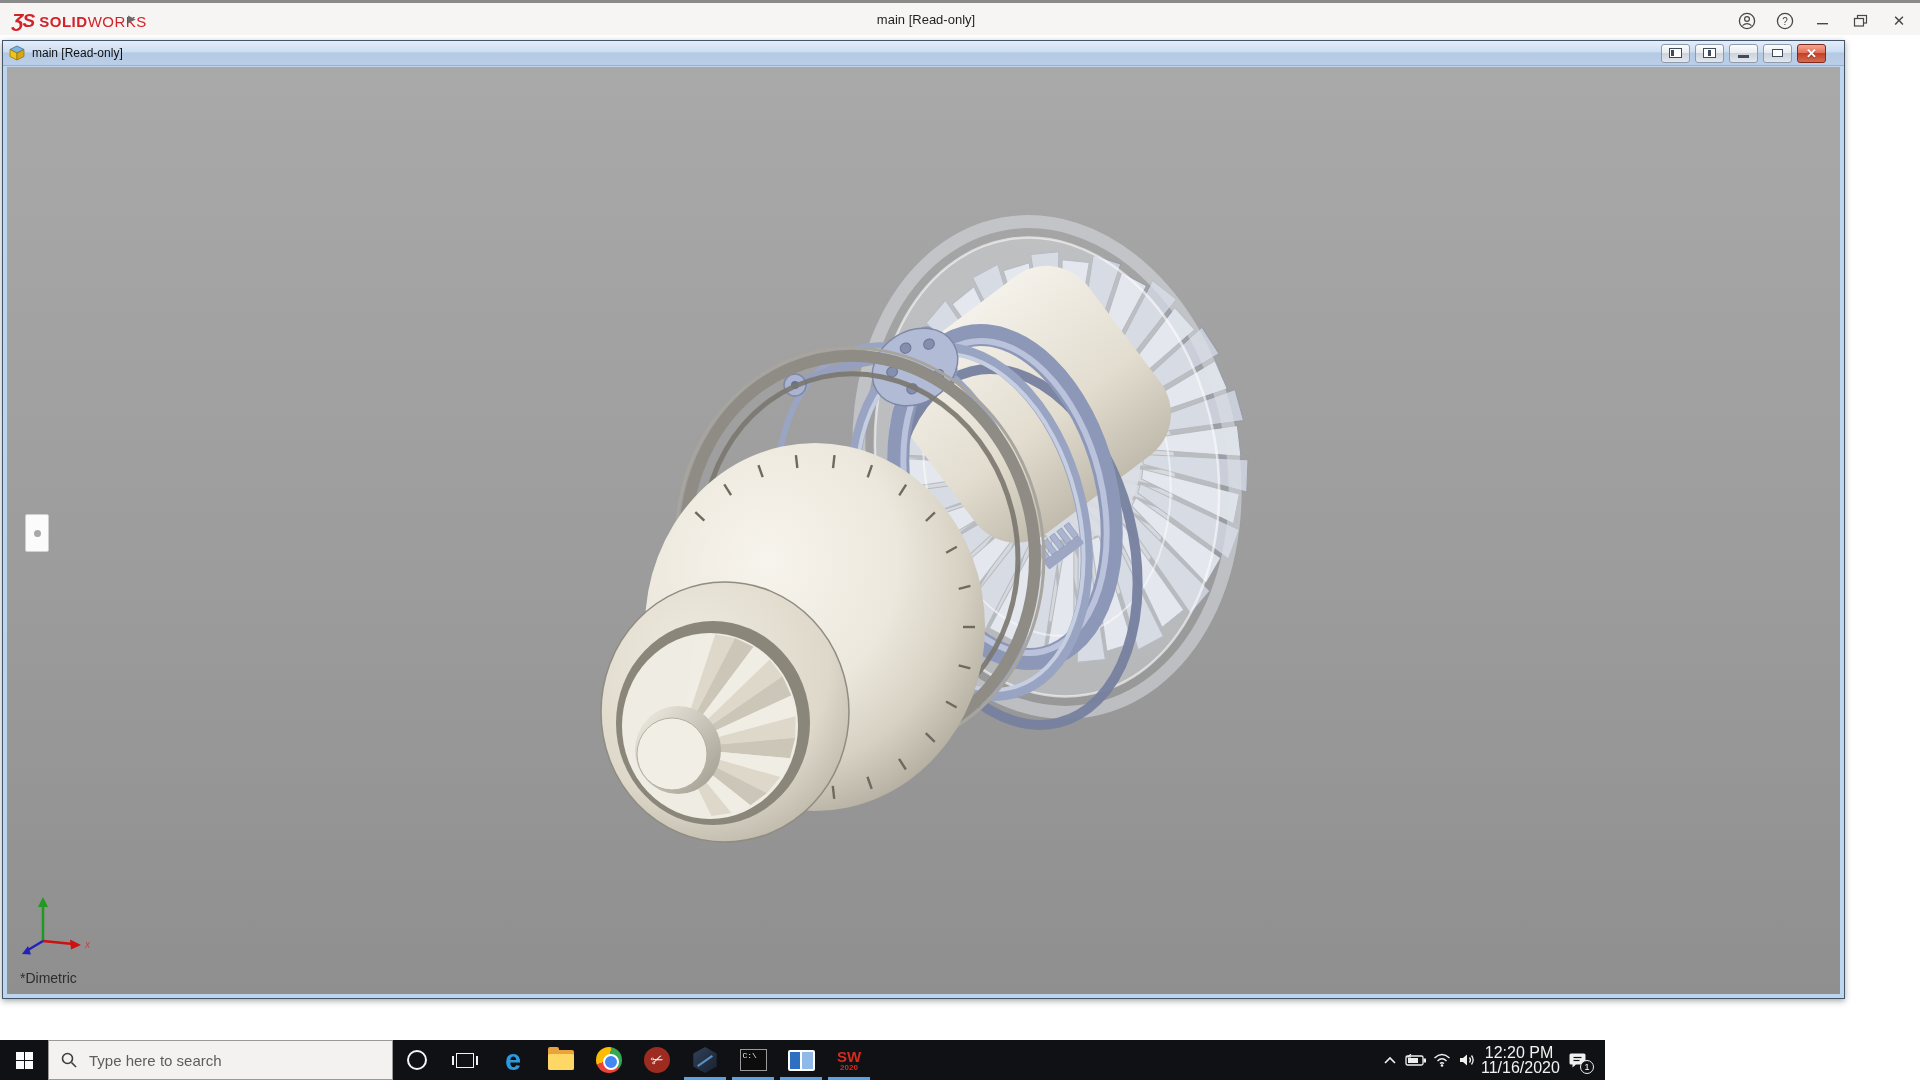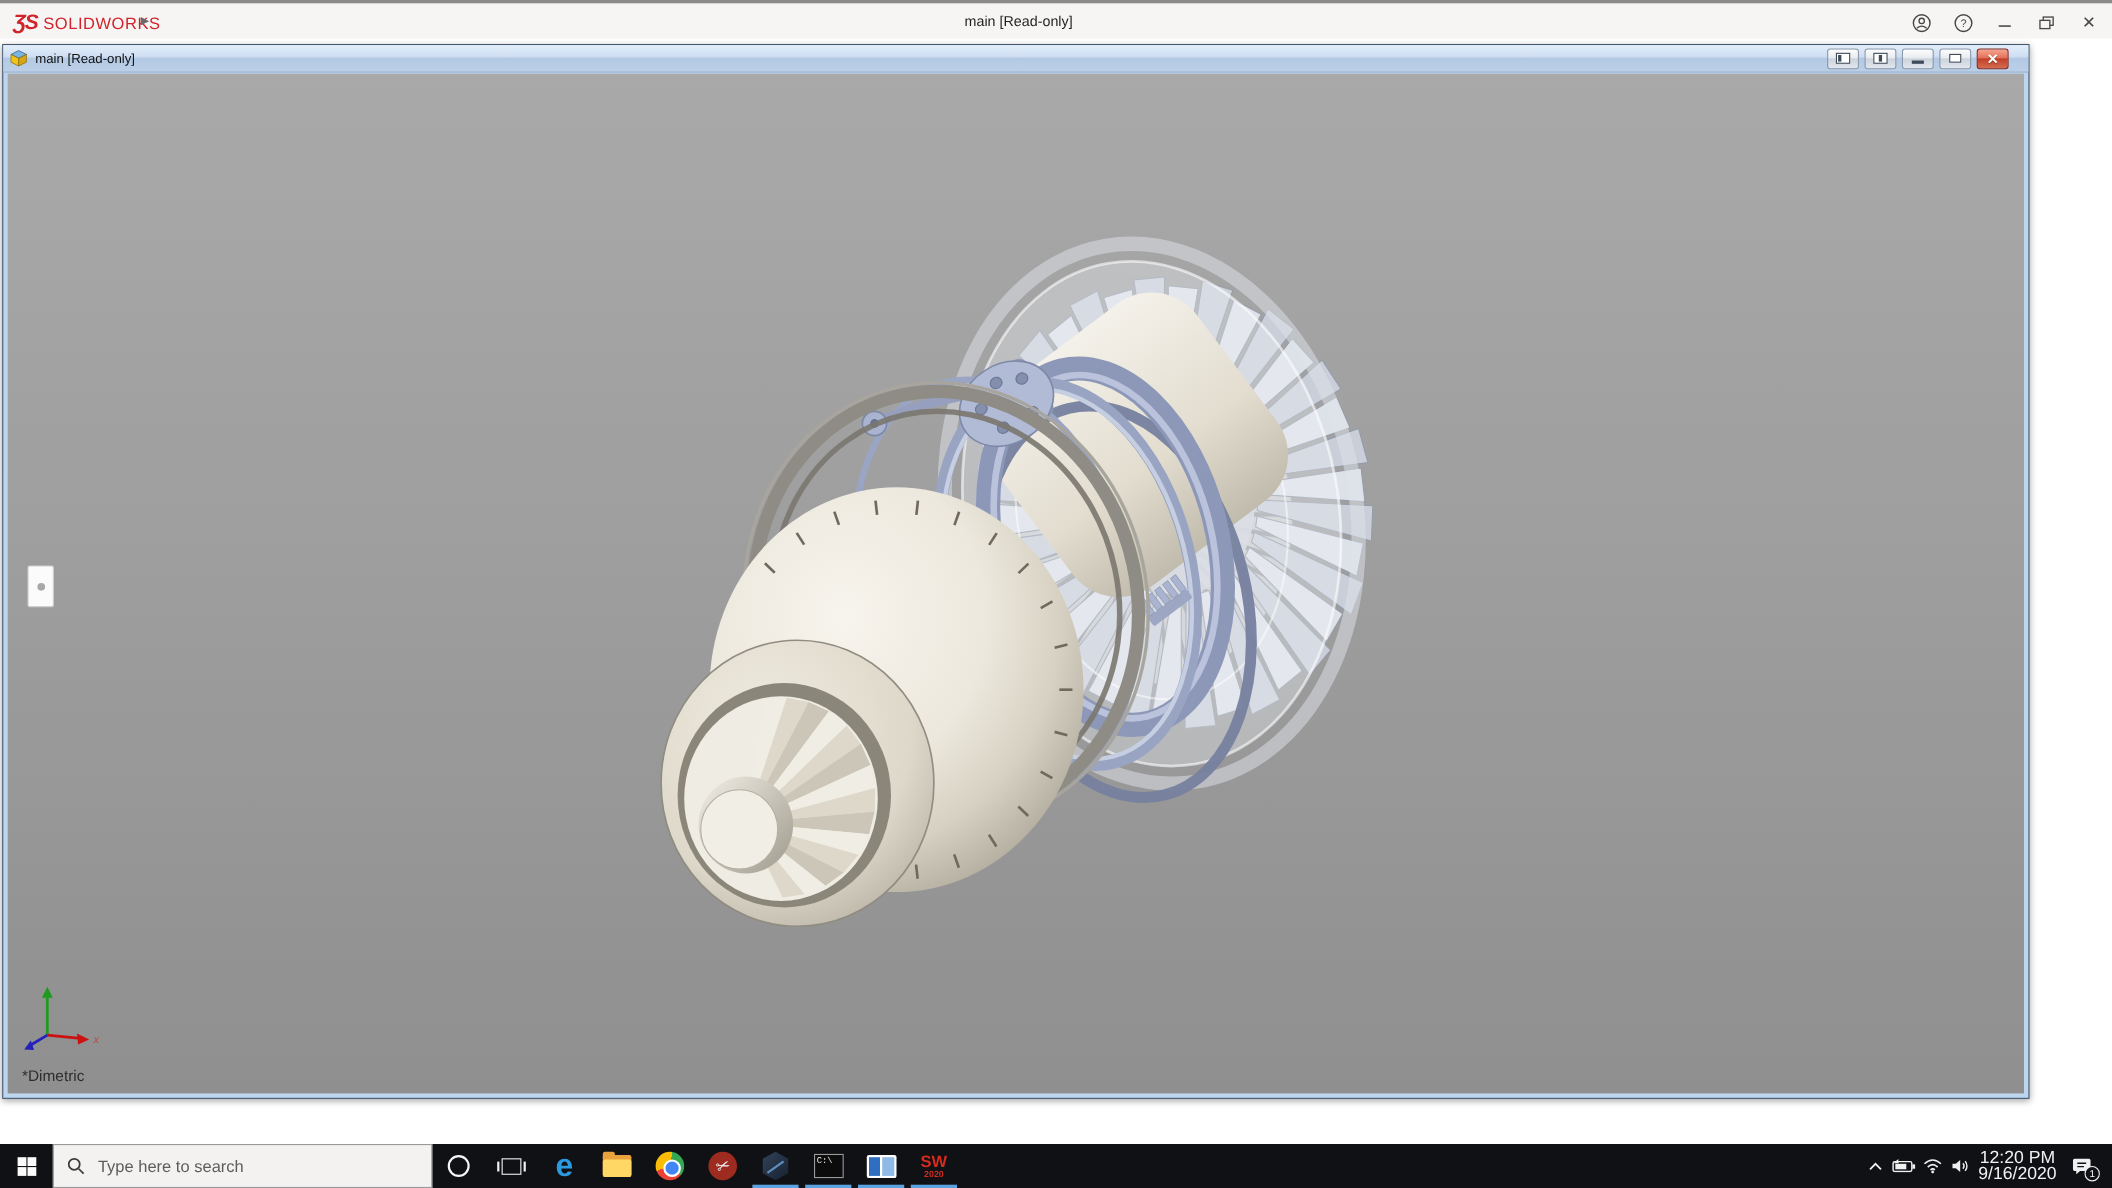--- a/index.html
+++ b/index.html
@@ -5,21 +5,21 @@
   * { box-sizing: border-box; margin: 0; padding: 0; }
   html,body { width:1920px; height:1080px; overflow:hidden; background:#ffffff;
               font-family:"Liberation Sans", sans-serif; }
 
   
   .titlebar { position:absolute; left:0; top:0; width:1920px; height:35px;
               background:#f6f5f4; border-top:3px solid #8a8a8a; }
   .brand { position:absolute; left:12px; top:7px; display:flex; align-items:center; gap:5px; }
   .brand .mark { font-style:italic; font-weight:bold; font-size:19px; color:#d2232a; letter-spacing:-1px; }
   .brand .nm { font-size:15px; letter-spacing:.5px; color:#d2232a; }
-  .brand .nm b { font-weight:normal; }
+  .brand .nm b { font-weight:bold; }
   .brand-arrow { position:absolute; left:128px; top:10px; font-size:10px; color:#6b6b6b; cursor:pointer; }
   .main-title { position:absolute; left:926px; top:9px; transform:translateX(-50%);
                 font-size:13px; color:#1f1f1f; white-space:nowrap; }
   .tb-icons { position:absolute; right:8px; top:0; height:35px; display:flex; align-items:center; gap:12px; }
   .tb-btn { width:26px; height:24px; display:flex; align-items:center; justify-content:center;
             color:#474747; cursor:pointer; }
   .tb-btn svg { display:block; }
   .glyph-x { font-size:15px; color:#474747; line-height:1; }
 
   
@@ -48,21 +48,21 @@
               background:linear-gradient(180deg,#a9a9a9 0%,#9c9c9c 55%,#8f8f8f 100%); overflow:hidden; }
   .viewport svg.scene { position:absolute; left:0; top:0; }
 
   .splitter-tab { position:absolute; left:18px; top:447px; width:24px; height:38px;
                   background:#fbfbfb; border:1px solid #cfcfcf; border-radius:2px; cursor:pointer; }
   .splitter-tab .dot { position:absolute; left:8px; top:15px; width:7px; height:7px;
                        border-radius:50%; background:#a8a8a8; }
   .view-label { position:absolute; left:13px; top:903px; font-size:14px; font-weight:normal; color:#2d2d2d; }
 
   
-  .taskbar { position:absolute; left:0; top:1040px; width:1920px; height:40px; background:#101114;
+  .taskbar { position:absolute; left:0; top:1040px; width:1605px; height:40px; background:#101114;
              display:flex; align-items:stretch; color:#f2f2f2; }
   .tb-slot { width:48px; display:flex; align-items:center; justify-content:center; cursor:pointer; position:relative; }
   .win-logo { width:17px; height:17px; display:grid; grid-template-columns:8px 8px; grid-template-rows:8px 8px; gap:1px; }
   .win-logo i { background:#fbfbfb; }
   .searchbox { width:345px; height:40px; background:#f3f2f1; border:1px solid #9a9a9a;
                display:flex; align-items:center; padding:0 12px; gap:12px; }
   .searchbox input { border:none; outline:none; background:transparent; font-size:15px; color:#3a3a3a;
                      font-family:"Liberation Sans",sans-serif; width:260px; }
   .searchbox input::placeholder { color:#5f5d5b; opacity:1; }
   .cortana-ring { width:20px; height:20px; border:2.5px solid #f5f5f5; border-radius:50%; }
@@ -499,21 +499,21 @@
     </div>
     <div class="tray-ic">
       <svg width="18" height="14" viewBox="0 0 18 14">
         <polygon points="1,5 4,5 8,1.5 8,12.5 4,9 1,9" fill="#f0f0f0"></polygon>
         <path d="M10.5 4.5 Q12.5 7 10.5 9.5" fill="none" stroke="#f0f0f0" stroke-width="1.3"></path>
         <path d="M12.5 2.5 Q15.8 7 12.5 11.5" fill="none" stroke="#f0f0f0" stroke-width="1.3"></path>
       </svg>
     </div>
     <div class="clock">
       <div>12:20 PM</div>
-      <div>9/16/2020</div>
+      <div>11/16/2020</div>
     </div>
     <div class="action-center">
       <svg width="19" height="17" viewBox="0 0 19 17">
         <path d="M2 1.5 h13 a1.5 1.5 0 0 1 1.5 1.5 v8 a1.5 1.5 0 0 1 -1.5 1.5 h-8 l-3.5 3 v-3 h-1.5 a1.5 1.5 0 0 1 -1.5 -1.5 v-8 a1.5 1.5 0 0 1 1.5 -1.5 z" fill="#f0f0f0"></path>
         <line x1="4.5" y1="5.5" x2="12.5" y2="5.5" stroke="#101114" stroke-width="1.2"></line>
         <line x1="4.5" y1="8.5" x2="10.5" y2="8.5" stroke="#101114" stroke-width="1.2"></line>
       </svg>
       <div class="ac-badge">1</div>
     </div>
     <div class="show-desktop"></div>

